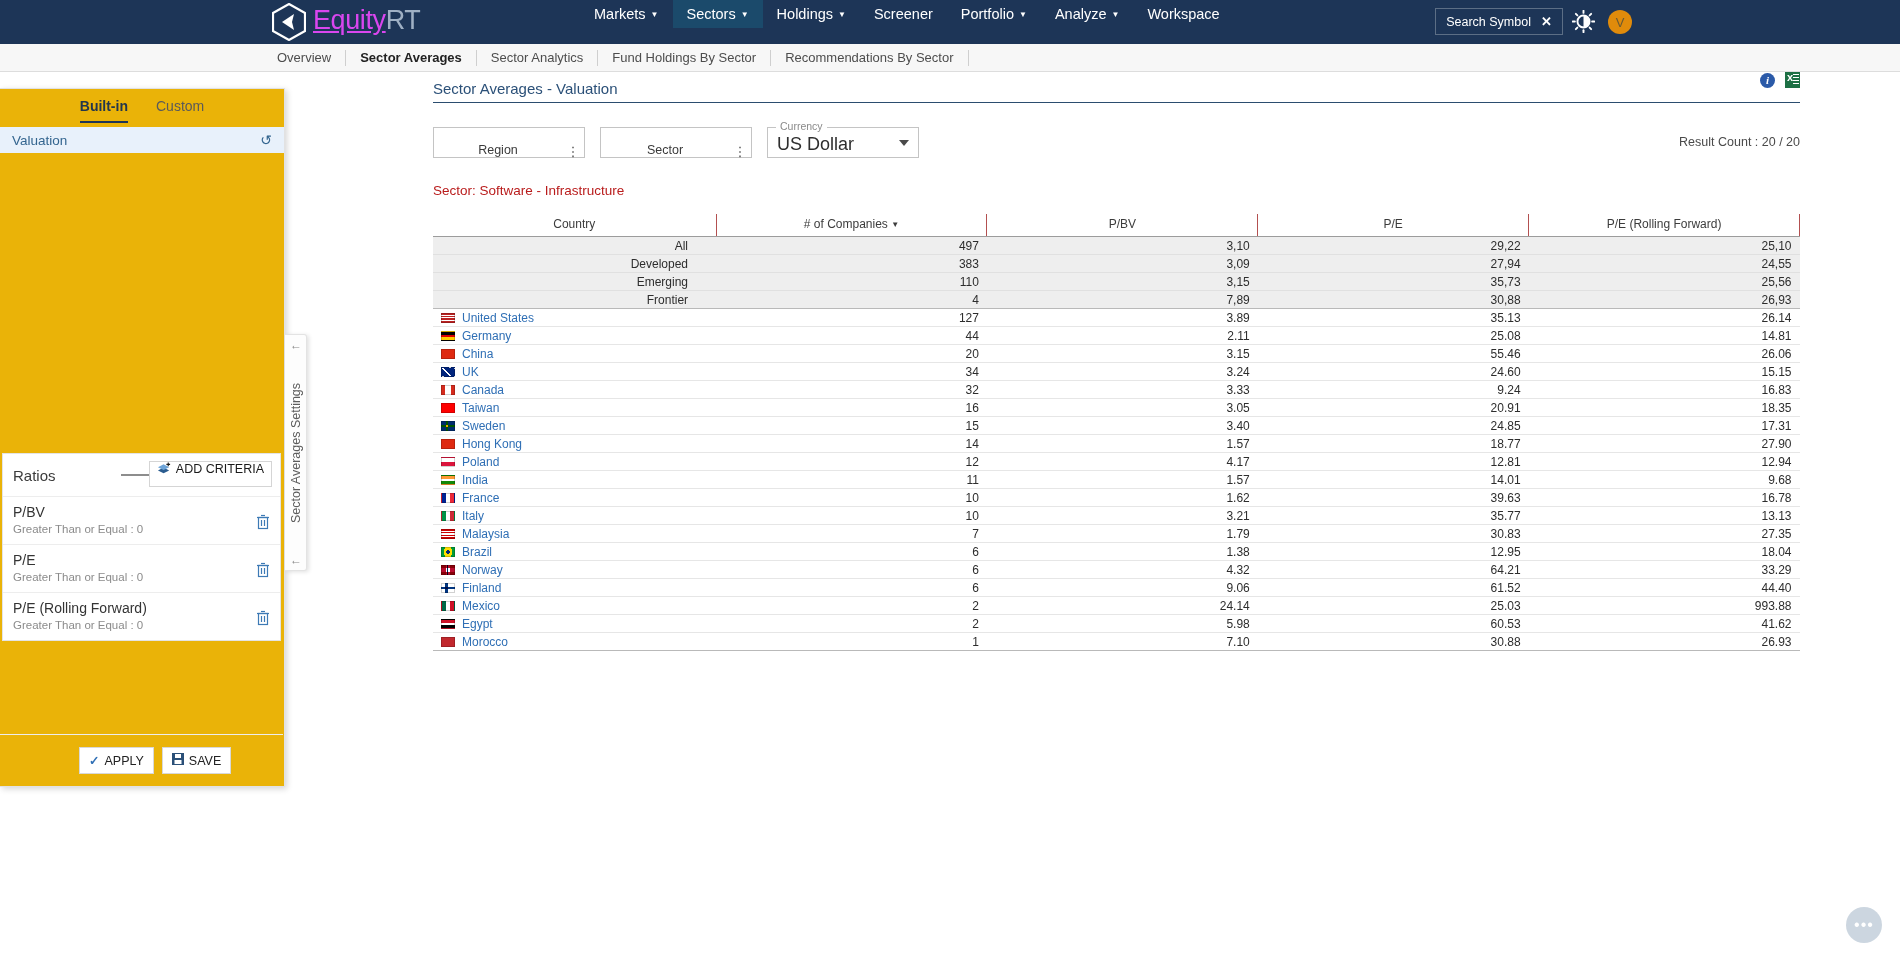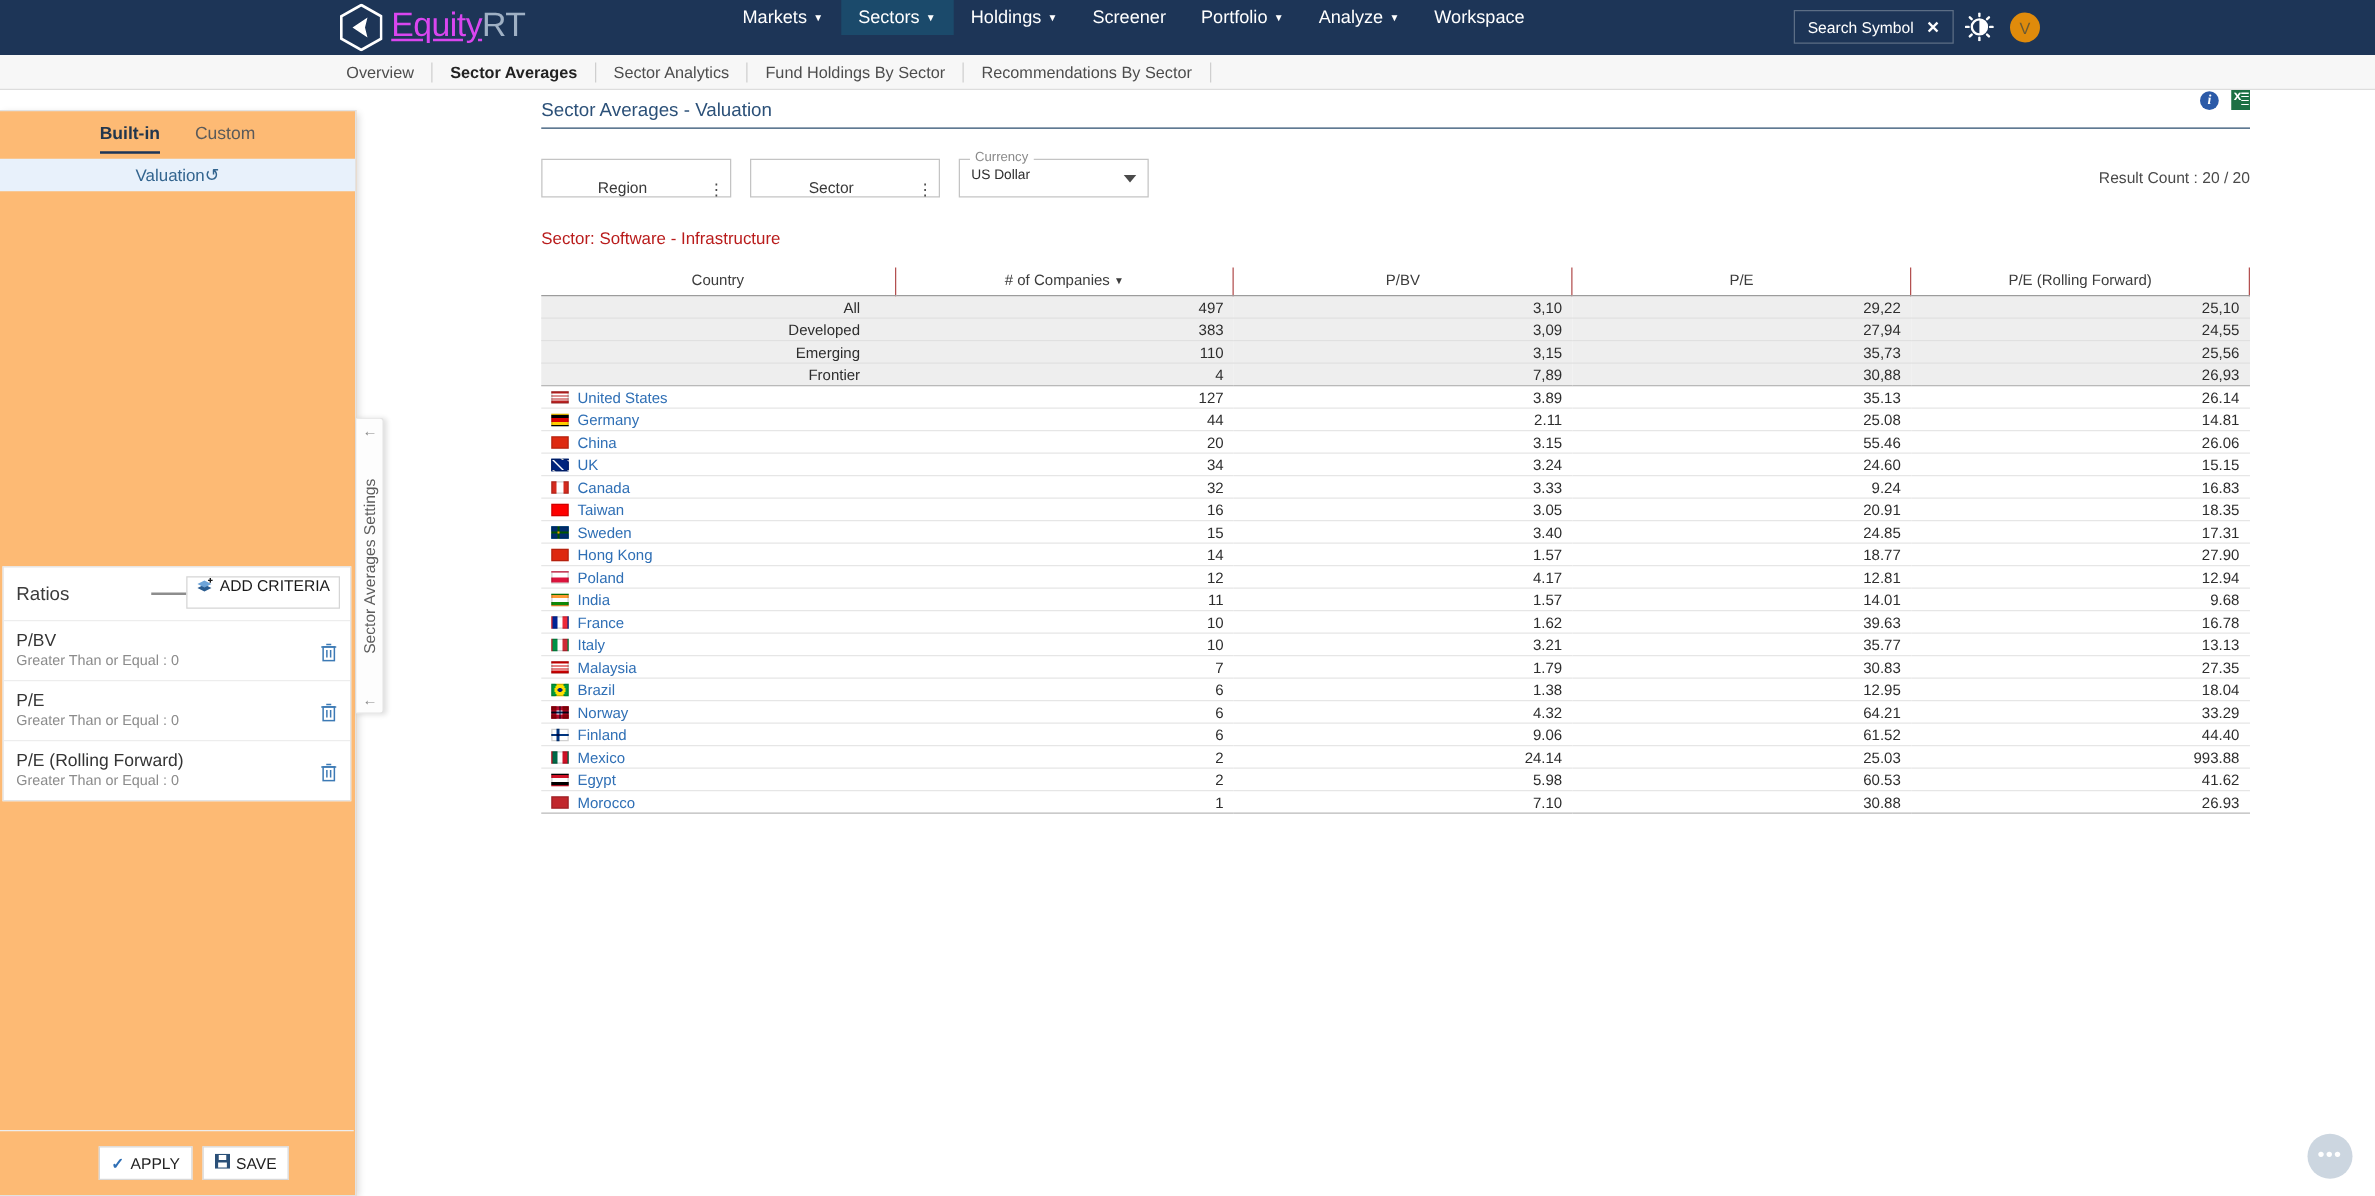--- a/index.html
+++ b/index.html
@@ -70,37 +70,37 @@
   #subnav .s-item {
     font-size: 13px; color: #4d4d4d; padding: 0 14px;
     border-right: 1px solid #cfcfcf; line-height: 16px; cursor: pointer;
     white-space: nowrap;
   }
   #subnav .s-item:first-child { border-left: none; }
   #subnav .s-item.active { font-weight: bold; color: #222222; }
 
   
   #leftpanel {
-    position: absolute; left: 0; top: 88px; width: 285px; height: 869px;
-    background: #fdba74; border: 1px solid #e2e2e2; border-left: none;
+    position: absolute; left: 0; top: 88px; width: 285px; height: 699px;
+    background: #eab308; border: 1px solid #e2e2e2; border-left: none;
     box-shadow: 2px 2px 6px rgba(0,0,0,0.16);
   }
   #lp-tabs {
     display: flex; justify-content: center; gap: 28px;
     padding-top: 9px; height: 34px;
   }
   #lp-tabs .tab {
     font-size: 14px; color: #5a5a5a; padding-bottom: 5px; cursor: pointer;
   }
   #lp-tabs .tab.active {
     color: #22364d; font-weight: bold; border-bottom: 2px solid #1d3557;
   }
   #valuation-row {
     margin-top: 4px; height: 26px; background: #e8f1fb;
-    display: flex; align-items: center; justify-content: center;
+    display: flex; align-items: center; justify-content: space-between;
     padding: 0 12px; cursor: pointer;
   }
   #valuation-row .vlabel { font-size: 13.5px; color: #33658f; }
   #valuation-row .vicon { font-size: 14px; color: #33658f; }
 
   #ratios-card {
     position: absolute; left: 2px; top: 364px; width: 279px;
     border: 1px solid #e4e4e4; background: #ffffff;
   }
   #ratios-head {
@@ -206,21 +206,21 @@
   #sector-box { left: 167px; width: 152px; }
   #currency-box {
     left: 334px; width: 152px; top: 0; height: 31px;
     border: 1px solid #c4c4c4; background: #fff; position: absolute;
   }
   #currency-box .flabel {
     position: absolute; left: 8px; top: -8px; background: #fff;
     padding: 0 4px; font-size: 10.5px; color: #8a8a8a;
   }
   #currency-box .cval {
-    position: absolute; left: 9px; top: 6px; font-size: 11px; color: #2e2e2e;
+    position: absolute; left: 9px; top: 6px; font-size: 18px; color: #2e2e2e;
   }
   #currency-box .arrow {
     position: absolute; right: 9px; top: 12px;
     width: 0; height: 0; border-left: 5px solid transparent;
     border-right: 5px solid transparent; border-top: 6px solid #4a4a4a;
   }
   #result-count {
     position: absolute; right: 0; top: 8px; font-size: 12.5px; color: #4a4a4a;
   }
 

